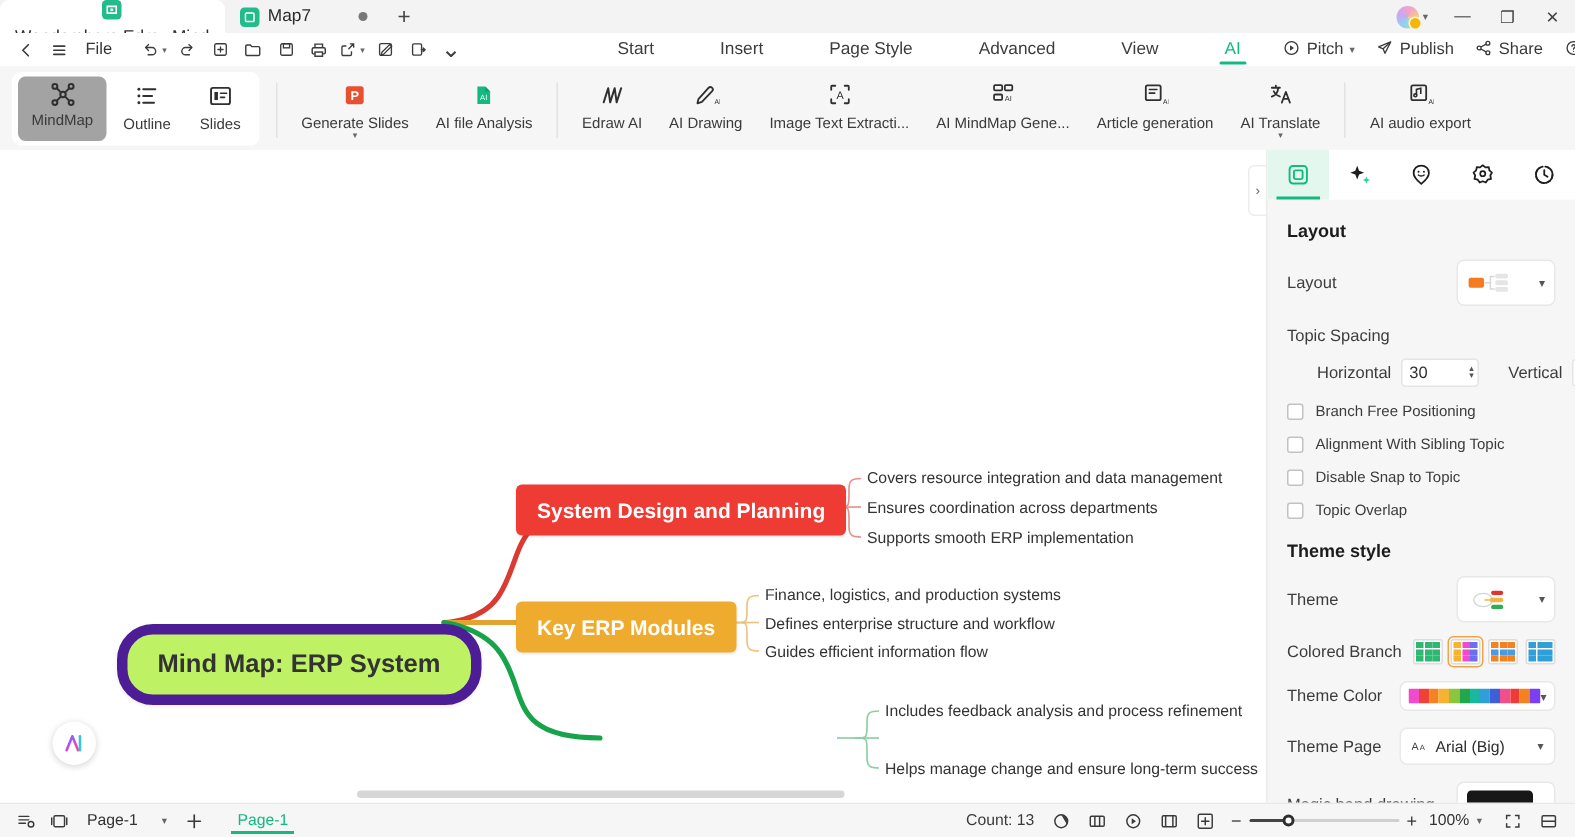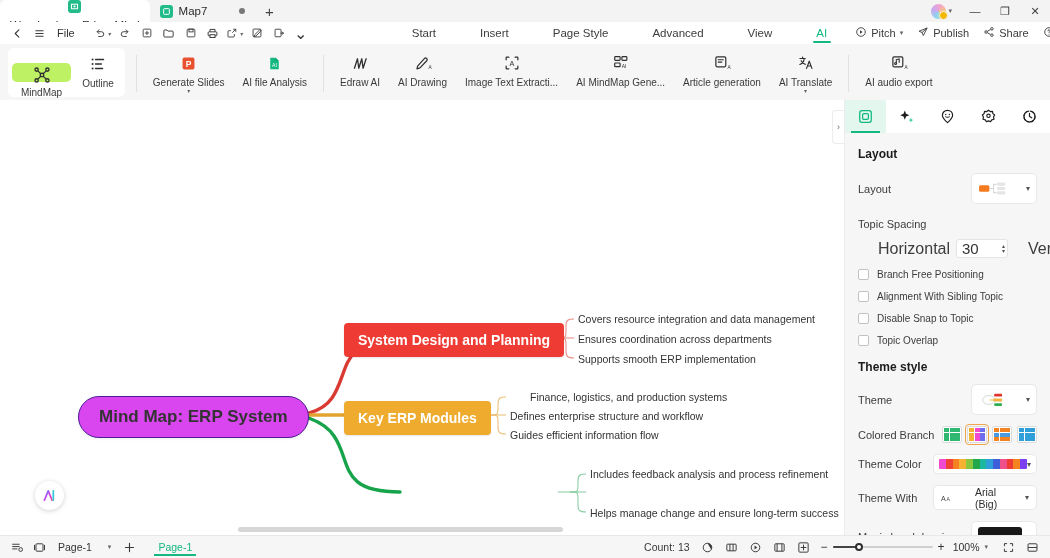--- a/index.html
+++ b/index.html
@@ -93,36 +93,36 @@
     display:flex; flex-direction:column; align-items:center; justify-content:flex-start;
     padding: 5px 9px 0; min-width:48px; position:relative;
   }
   .ritem .ic { height:22px; display:flex; align-items:center; justify-content:center; color:#2f2f2f; }
   .ritem .lb { font-size:10px; color:#3a3a3a; margin-top:3px; text-align:center; white-space:nowrap; }
   .ritem .dn { font-size:6px; color:#666; line-height:5px; margin-top:1px; }
   .viewswitch {
     background:#fff; border-radius:6px; display:flex; align-items:stretch;
     margin: 1px 4px 3px 2px; padding: 0 2px;
   }
-  .viewswitch .ritem.sel { background:#bef264; border-radius:5px; margin:15px 2px; padding:3px 9px 12px; }
+  .viewswitch .ritem.sel { background:#a3a3a3; border-radius:5px; margin:3px 2px; padding:3px 9px 12px; }
 
   
   .body { flex:1; display:flex; min-height:0; position:relative; }
 
   
   .canvas { flex:1; position:relative; background:#fff; overflow:hidden; }
   .canvas svg.map { position:absolute; left:0; top:0; }
   .node {
     position:absolute; display:flex; align-items:center; justify-content:center;
     white-space:nowrap;
   }
   .node.root {
-    background:#d946ef; border:1px solid #4c1d95; border-radius:24px;
+    background:#bef264; border:7px solid #4c1d95; border-radius:24px;
     box-shadow:0 1px 3px rgba(0,0,0,.08);
-    font-size:17px; font-weight:bold; color:#333; padding: 10px 20px;
+    font-size:17px; font-weight:bold; color:#333; padding: 10px 20px; margin-top: 20px;
   }
   .node.main {
     border-radius:4px; color:#fff; font-size:14px; font-weight:bold;
     padding: 9px 14px; box-shadow:0 1px 2px rgba(0,0,0,.10);
   }
   .node.sub {
     font-size:10.5px; color:#333; font-weight:normal; background:transparent;
     padding:1px 2px;
   }
   .ai-fab {
@@ -158,40 +158,40 @@
   .sect-title { font-size:12px; font-weight:bold; color:#1c1c1c; margin: 4px 0 12px; }
   .row { display:flex; align-items:center; justify-content:space-between; margin-bottom:11px; }
   .row .lab { font-size:11px; color:#3c3c3c; }
   .ctrl-box {
     background:#fff; border:1px solid #e8e8e8; border-radius:5px;
     height:31px; display:flex; align-items:center; justify-content:space-between;
     padding: 0 6px; min-width:64px;
   }
   .spin { display:flex; align-items:center; background:#fff; border:1px solid #e4e4e4;
           border-radius:3px; height:19px; padding: 0 2px 0 5px; width:52px; justify-content:space-between; }
-  .spin .v { font-size:15px; color:#333; }
+  .spin .v { font-size:11px; color:#333; }
   .spin .arrows { display:flex; flex-direction:column; line-height:5px; color:#555; font-size:6px; }
   .subrow { display:flex; align-items:center; gap:6px; }
-  .sublabel { font-size:16px; color:#3c3c3c;padding-left:20px; }
+  .sublabel { font-size:11px; color:#3c3c3c;padding-left:20px; }
   .chk-row { display:flex; align-items:center; gap:8px; margin-bottom:11px; }
   .chk { width:11px; height:11px; border:1px solid #c2c2c2; border-radius:2px; background:#fff; flex:none; }
   .chk-lb { font-size:10px; color:#3c3c3c; }
   .swatch-row { display:flex; gap:5px; }
   .sw {
     width:20px; height:17px; border-radius:2px; overflow:hidden; display:grid;
     grid-template-columns: repeat(3,1fr); grid-template-rows: repeat(3,1fr); gap:0.5px;
     padding:1px; background:#fff; border:1px solid #dcdcdc;
   }
   .sw.sel { outline:1.5px solid #f0a44a; outline-offset:1px; }
   .sw i { display:block; }
   .colorbar { display:flex; height:10px; width:88px; border-radius:1px; overflow:hidden; }
   .colorbar i { flex:1; }
   .font-box {
     background:#fff; border:1px solid #e8e8e8; border-radius:5px; height:25px;
-    display:flex; align-items:center; gap:23px; padding: 0 7px; width:104px;
+    display:flex; align-items:center; gap:5px; padding: 0 7px; width:104px;
   }
   .font-box .fv { font-size:10.5px; color:#2d2d2d; }
   .black-swatch { width:44px; height:19px; background:#171717; border-radius:3px; }
   .cvt { margin-left:auto; font-size:8px; color:#555; }
 
   
   .statusbar {
     height:23px; background:#f6f6f6; border-top:1px solid #e8e8e8;
     display:flex; align-items:center; padding: 0 8px; flex:0 0 23px; font-size:10.5px; color:#3a3a3a;
   }
@@ -390,20 +390,30 @@
               <circle cx="4" cy="5" r="1.1" fill="#2f2f2f"></circle>
               <path d="M7.2 5h9" stroke="#2f2f2f" stroke-width="1.4" stroke-linecap="round"></path>
               <circle cx="4" cy="10" r="1.1" fill="#2f2f2f"></circle>
               <path d="M7.2 10h6.6" stroke="#2f2f2f" stroke-width="1.4" stroke-linecap="round"></path>
               <circle cx="4" cy="15" r="1.1" fill="#2f2f2f"></circle>
               <path d="M7.2 15h8" stroke="#2f2f2f" stroke-width="1.4" stroke-linecap="round"></path>
             </svg>
           </span>
         <span class="lb">Outline</span>
       </div>
+      <div class="ritem">
+        <span class="ic">
+            <svg width="18" height="18" viewBox="0 0 20 20">
+              <rect x="3" y="4" width="14" height="12" rx="1.4" fill="none" stroke="#2f2f2f" stroke-width="1.4"></rect>
+              <rect x="5.5" y="7" width="2.6" height="6" fill="#2f2f2f"></rect>
+              <path d="M10 8h4.5M10 11h3" stroke="#2f2f2f" stroke-width="1.2" stroke-linecap="round"></path>
+            </svg>
+          </span>
+        <span class="lb">Slides</span>
+      </div>
     </div>
 
     <div class="sep"></div>
 
     <div class="rgroup">
       <div class="ritem">
         <span class="ic">
             <svg width="17" height="17" viewBox="0 0 20 20">
               <rect x="3" y="3" width="14" height="14" rx="2.2" fill="#e8512f"></rect>
               <text x="10" y="14" font-size="10" font-weight="bold" fill="#fff" text-anchor="middle" font-family="Liberation Sans">P</text>
@@ -549,21 +559,21 @@
       <div class="node sub" style="left:576px; top:232px;">
         <span>Ensures coordination across departments</span>
       </div>
       <div class="node sub" style="left:576px; top:252px;align-items:flex-end;">
         <span>Supports smooth ERP implementation</span>
       </div>
 
       <div class="node main" style="left:344px; top:301px; background:#eeab2d;">
         <span>Key ERP Modules</span>
       </div>
-      <div class="node sub" style="left:528px; top:290px;">
+      <div class="node sub" style="left:508px; top:290px;">
         <span>Finance, logistics, and production systems</span>
       </div>
       <div class="node sub" style="left:508px; top:309px;">
         <span>Defines enterprise structure and workflow</span>
       </div>
       <div class="node sub" style="left:508px; top:328px;">
         <span>Guides efficient information flow</span>
       </div>
 
       <div class="node sub" style="left:588px; top:367px;">
@@ -770,21 +780,21 @@
               <i style="background:#f0508a"></i>
                 <i style="background:#ee3b33"></i>
                 <i style="background:#f58220"></i>
               <i style="background:#7a3ff0"></i>
             </span>
             <span class="cvt">▾</span>
           </div>
         </div>
 
         <div class="row">
-          <span class="lab">Theme With</span>
+          <span class="lab">Theme Page</span>
           <div class="font-box">
             <span><svg width="11" height="9" viewBox="0 0 14 11">
                   <text x="0" y="9" font-size="9" fill="#444" font-family="Liberation Sans">A</text>
                   <text x="7" y="9" font-size="6.5" fill="#444" font-family="Liberation Sans">A</text>
                 </svg></span>
             <span class="fv">Arial (Big)</span>
             <span class="cvt">▾</span>
           </div>
         </div>
 

